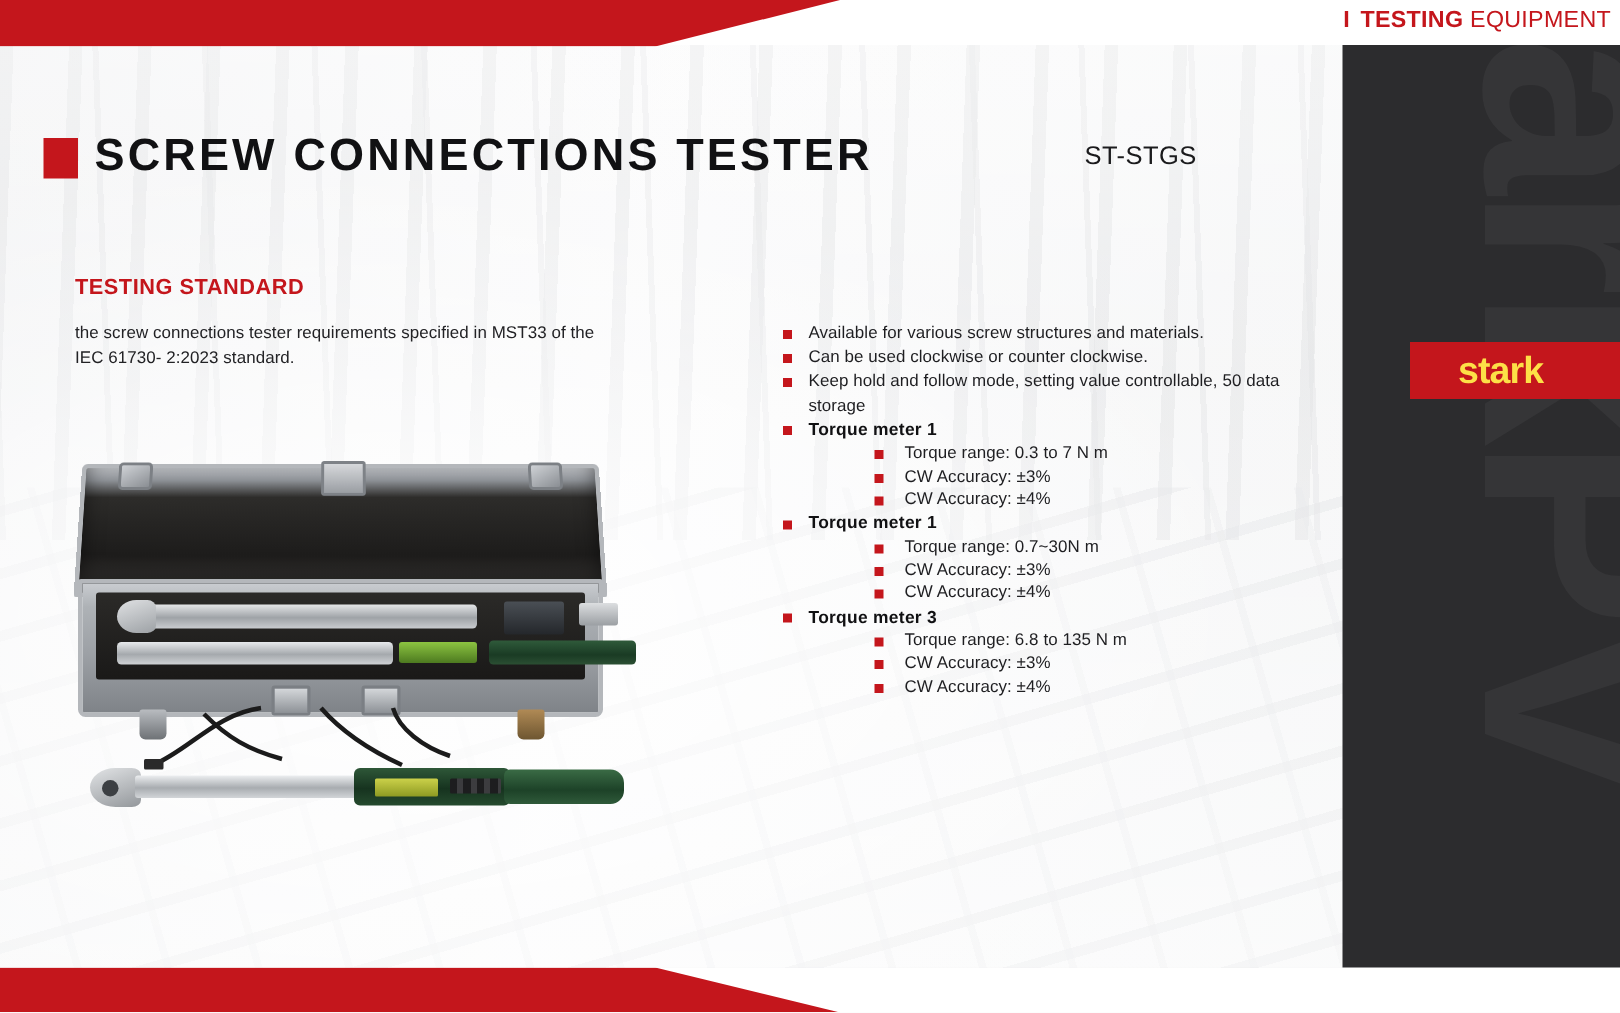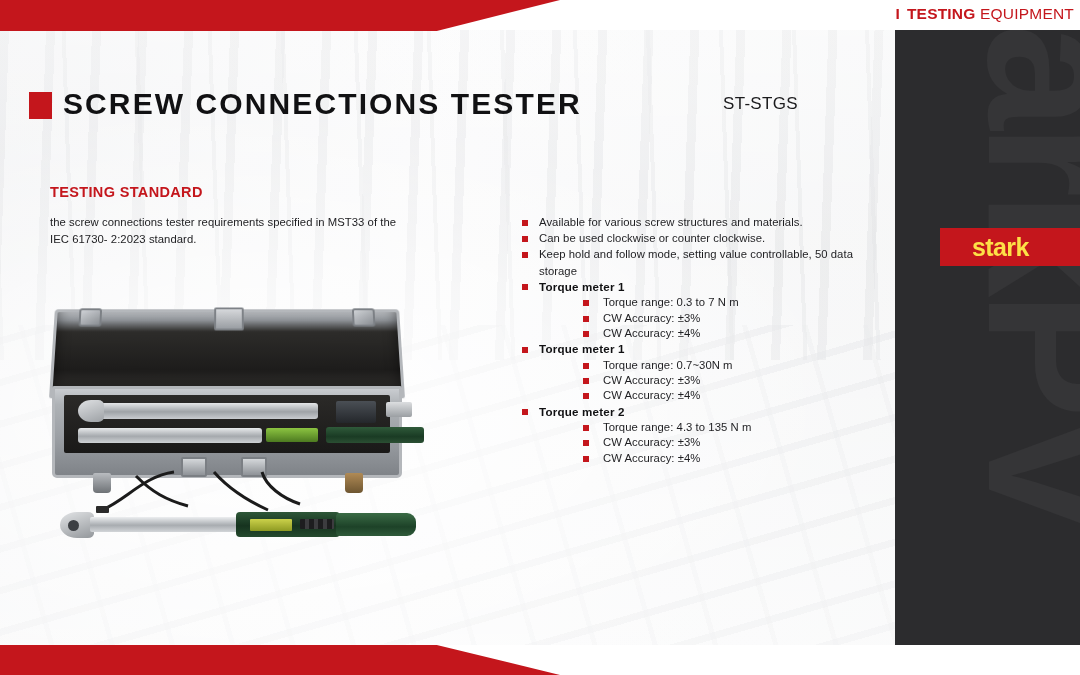--- a/index.html
+++ b/index.html
@@ -490,22 +490,22 @@
     </div>
 
     <div class="group">
       <div class="group-head">Torque  meter 1</div>
       <div class="sub-line">Torque range: 0.7~30N m</div>
       <div class="sub-line">CW Accuracy: ±3%</div>
       <div class="sub-line">CW Accuracy: ±4%</div>
     </div>
 
     <div class="group">
-      <div class="group-head">Torque  meter 2</div>
-      <div class="sub-line">Torque range: 4.3 to 135 N m</div>
+      <div class="group-head">Torque  meter 3</div>
+      <div class="sub-line">Torque range: 6.8 to 135 N m</div>
       <div class="sub-line">CW Accuracy: ±3%</div>
       <div class="sub-line">CW Accuracy: ±4%</div>
     </div>
   </div>
 
   <div class="product">
     <div class="case-lid">
       <div class="corner l"></div>
       <div class="latch"></div>
       <div class="corner r"></div>

